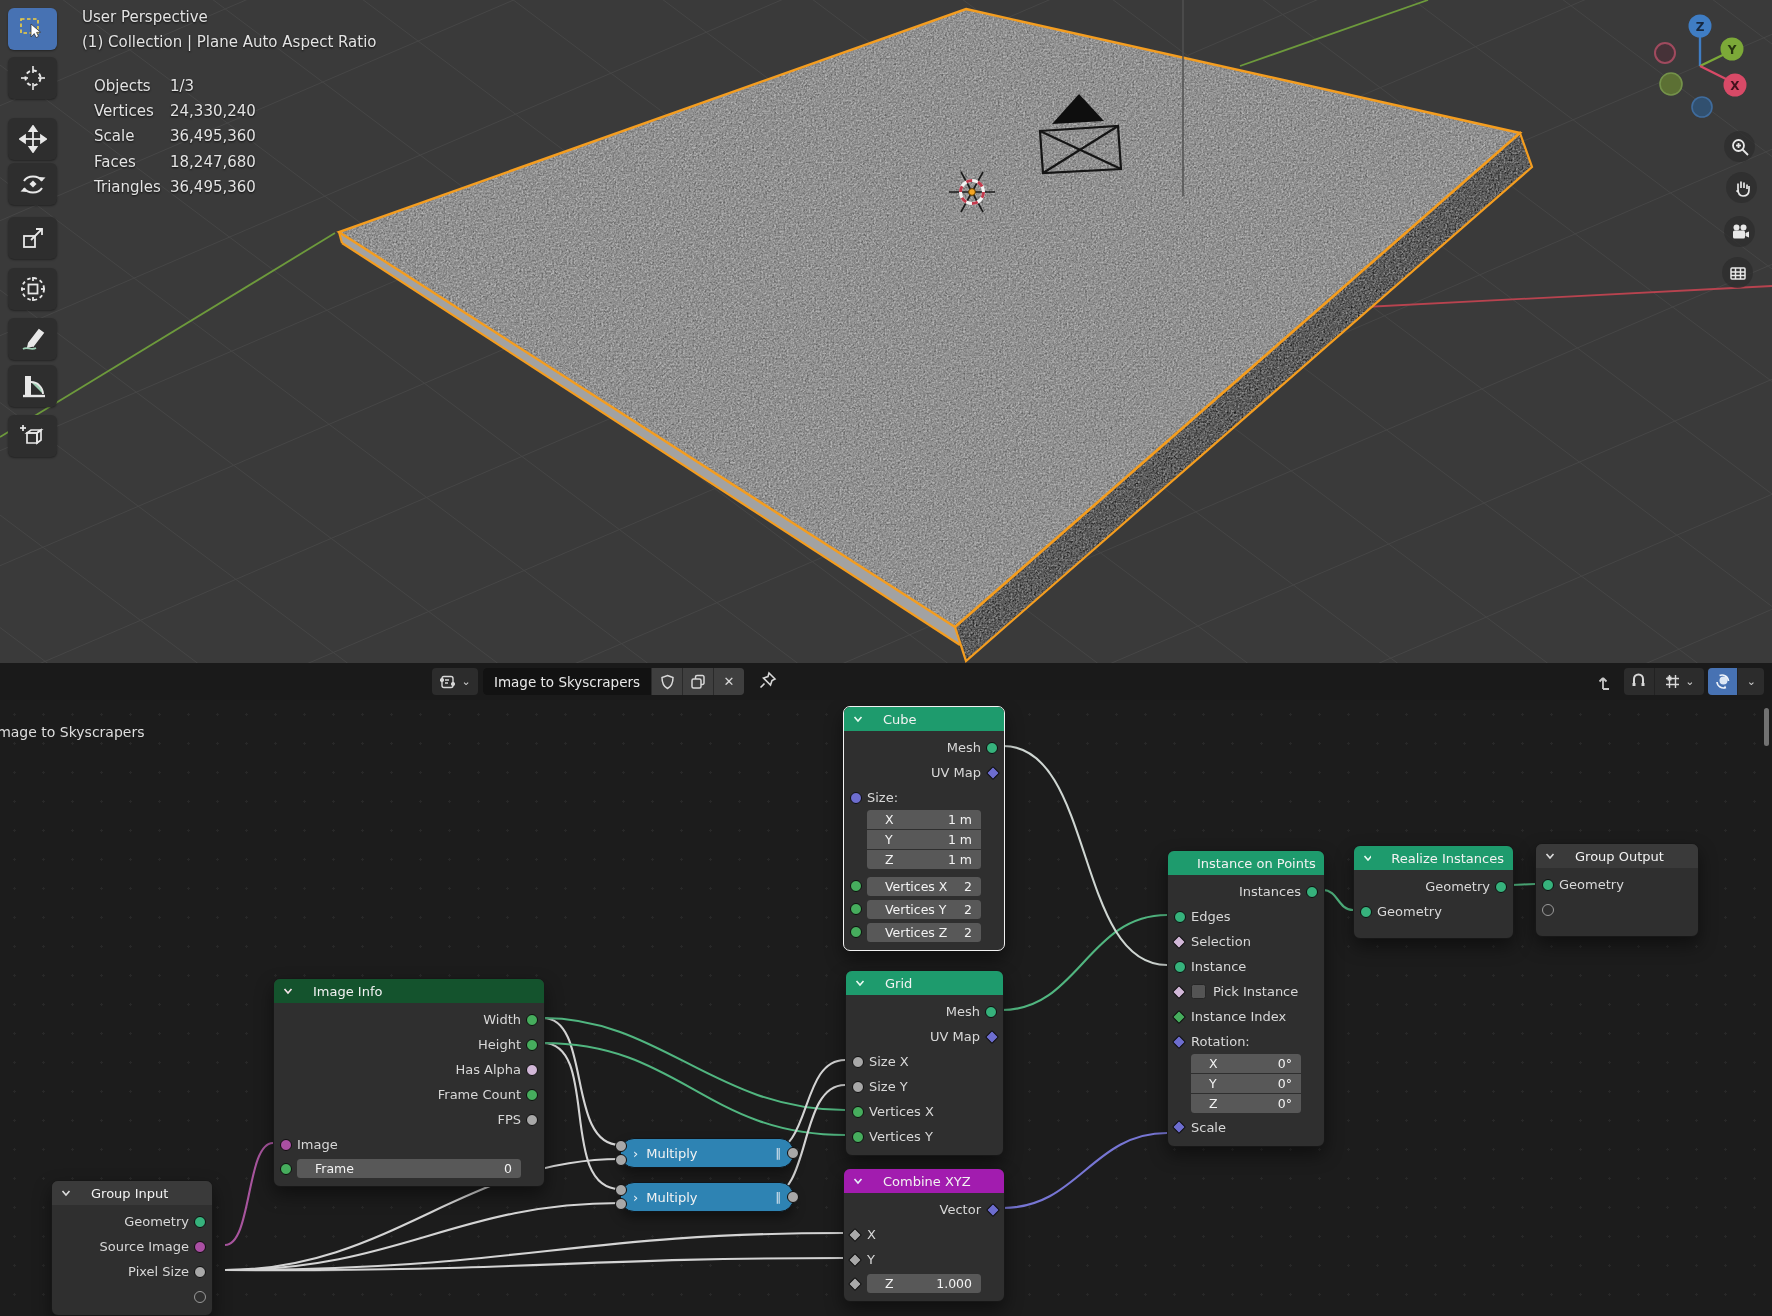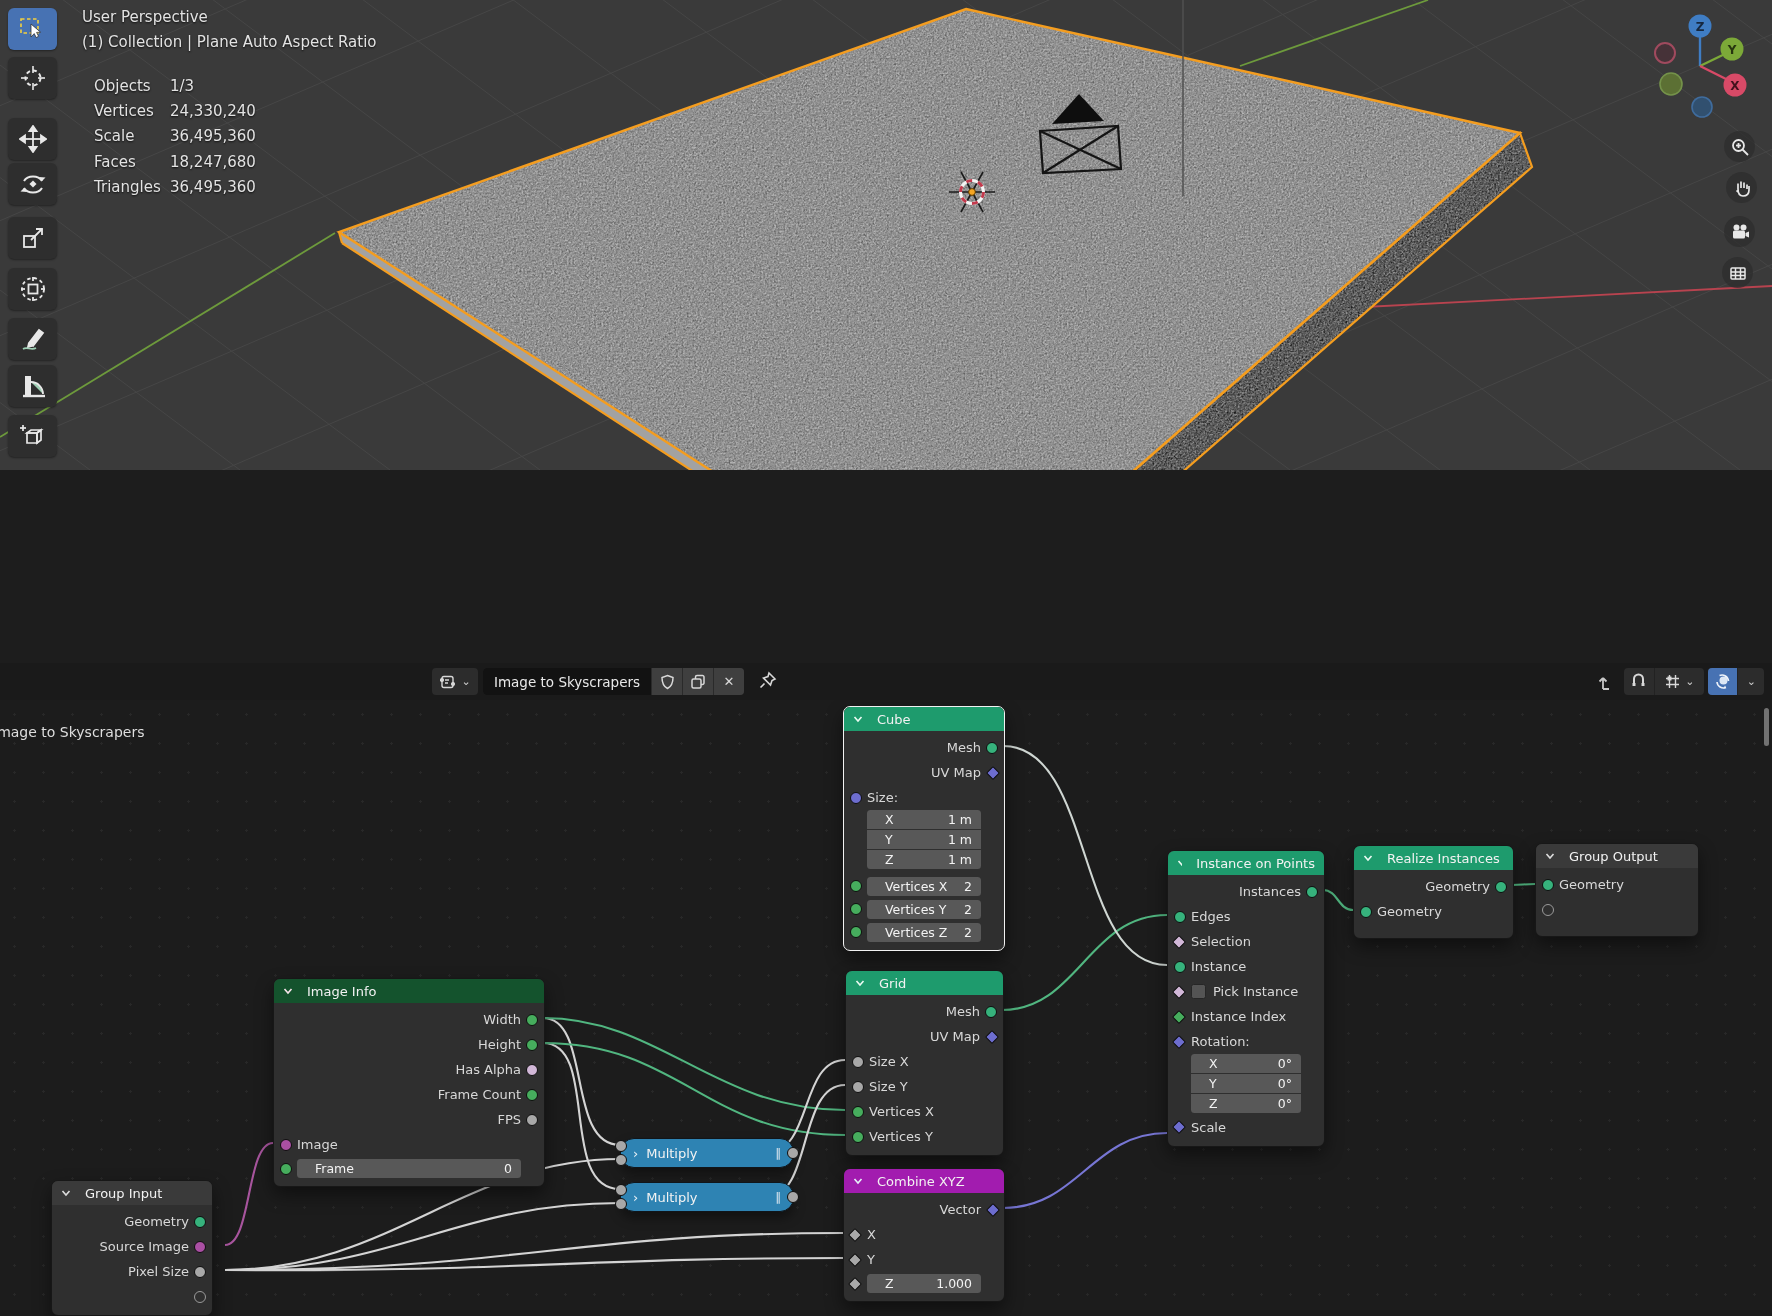--- a/index.html
+++ b/index.html
@@ -1,19 +1,19 @@
 <!DOCTYPE html>
 <html><head>
 <meta charset="utf-8">
 <style>
   html,body{margin:0;padding:0;background:#111;}
   #app{position:relative;width:1772px;height:1316px;overflow:hidden;
        font-family:"DejaVu Sans",sans-serif;background:#1d1d1d;}
   
-  #viewport{position:absolute;left:0;top:0;width:1772px;height:470px;background:#3a3a3a;overflow:hidden;}
+  #viewport{position:absolute;left:0;top:0;width:1772px;height:663px;background:#3a3a3a;overflow:hidden;}
   #scene{position:absolute;left:0;top:0;}
   
   .tbtn{position:absolute;left:8px;width:49px;height:42px;background:#2e2e2e;border-radius:6px;
         display:flex;align-items:center;justify-content:center;box-shadow:0 1px 2px rgba(0,0,0,.4);}
   .tbtn.active{background:#4772b3;}
   
   #stats{position:absolute;left:0;top:0;color:#e3e3e3;font-size:15px;text-shadow:0 1px 2px rgba(0,0,0,.8);}
   .ovl{position:absolute;white-space:nowrap;}
   .stat-label{position:absolute;left:94px;}
   .stat-value{position:absolute;left:170px;}
@@ -33,21 +33,21 @@
             border-left:1px solid #2a2a2a;color:#d8d8d8;}
   .chev-char{color:#cfcfcf;font-size:11px;line-height:1;}
   
   #canvas{position:absolute;left:0;top:700px;width:1772px;height:616px;background:#1c1c1c;
           background-image:radial-gradient(#282828 1.2px,transparent 1.3px);background-size:29px 29px;overflow:hidden;}
   #wires{position:absolute;left:0;top:0;z-index:1;pointer-events:none;}
   #breadcrumb{position:absolute;left:-7px;top:24px;color:#dedede;font-size:14px;z-index:3;}
   .node{position:absolute;background:#2f2f2f;border:1px solid #171717;border-radius:7px;z-index:2;
         box-shadow:0 8px 18px rgba(0,0,0,.45);color:#d8d8d8;}
   .node.active{border:1.6px solid #f2f2f2;}
-  .nh{height:24px;display:flex;align-items:center;gap:14px;padding:0 9px;border-radius:6px 6px 0 0;
+  .nh{height:24px;display:flex;align-items:center;gap:20px;padding:0 9px;border-radius:6px 6px 0 0;
       color:#f2f2f2;font-size:13px;white-space:nowrap;overflow:hidden;}
   .nh-green{background:#1e9b6d;} .nh-red{background:#14532d;} .nh-blue{background:#a21caf;} .nh-dark{background:#3a3a3a;}
   .nb{padding:4px 12px 6px;}
   .row{height:25px;padding:0 11px;position:relative;display:flex;align-items:center;font-size:13px;gap:7px;}
   .row.out{justify-content:flex-end;}
   .socket{position:absolute;width:10px;height:10px;border-radius:50%;border:1px solid #0e0e0e;top:50%;
           transform:translateY(-50%);z-index:4;}
   .socket.in{left:-6px;} .socket.out{right:-6px;}
   .socket.diamond{width:8px;height:8px;border-radius:1.5px;transform:translateY(-50%) rotate(45deg);}
   .s-geo{background:#36b27c;} .s-int{background:#46ad5d;} .s-vec{background:#6d6dcf;}

